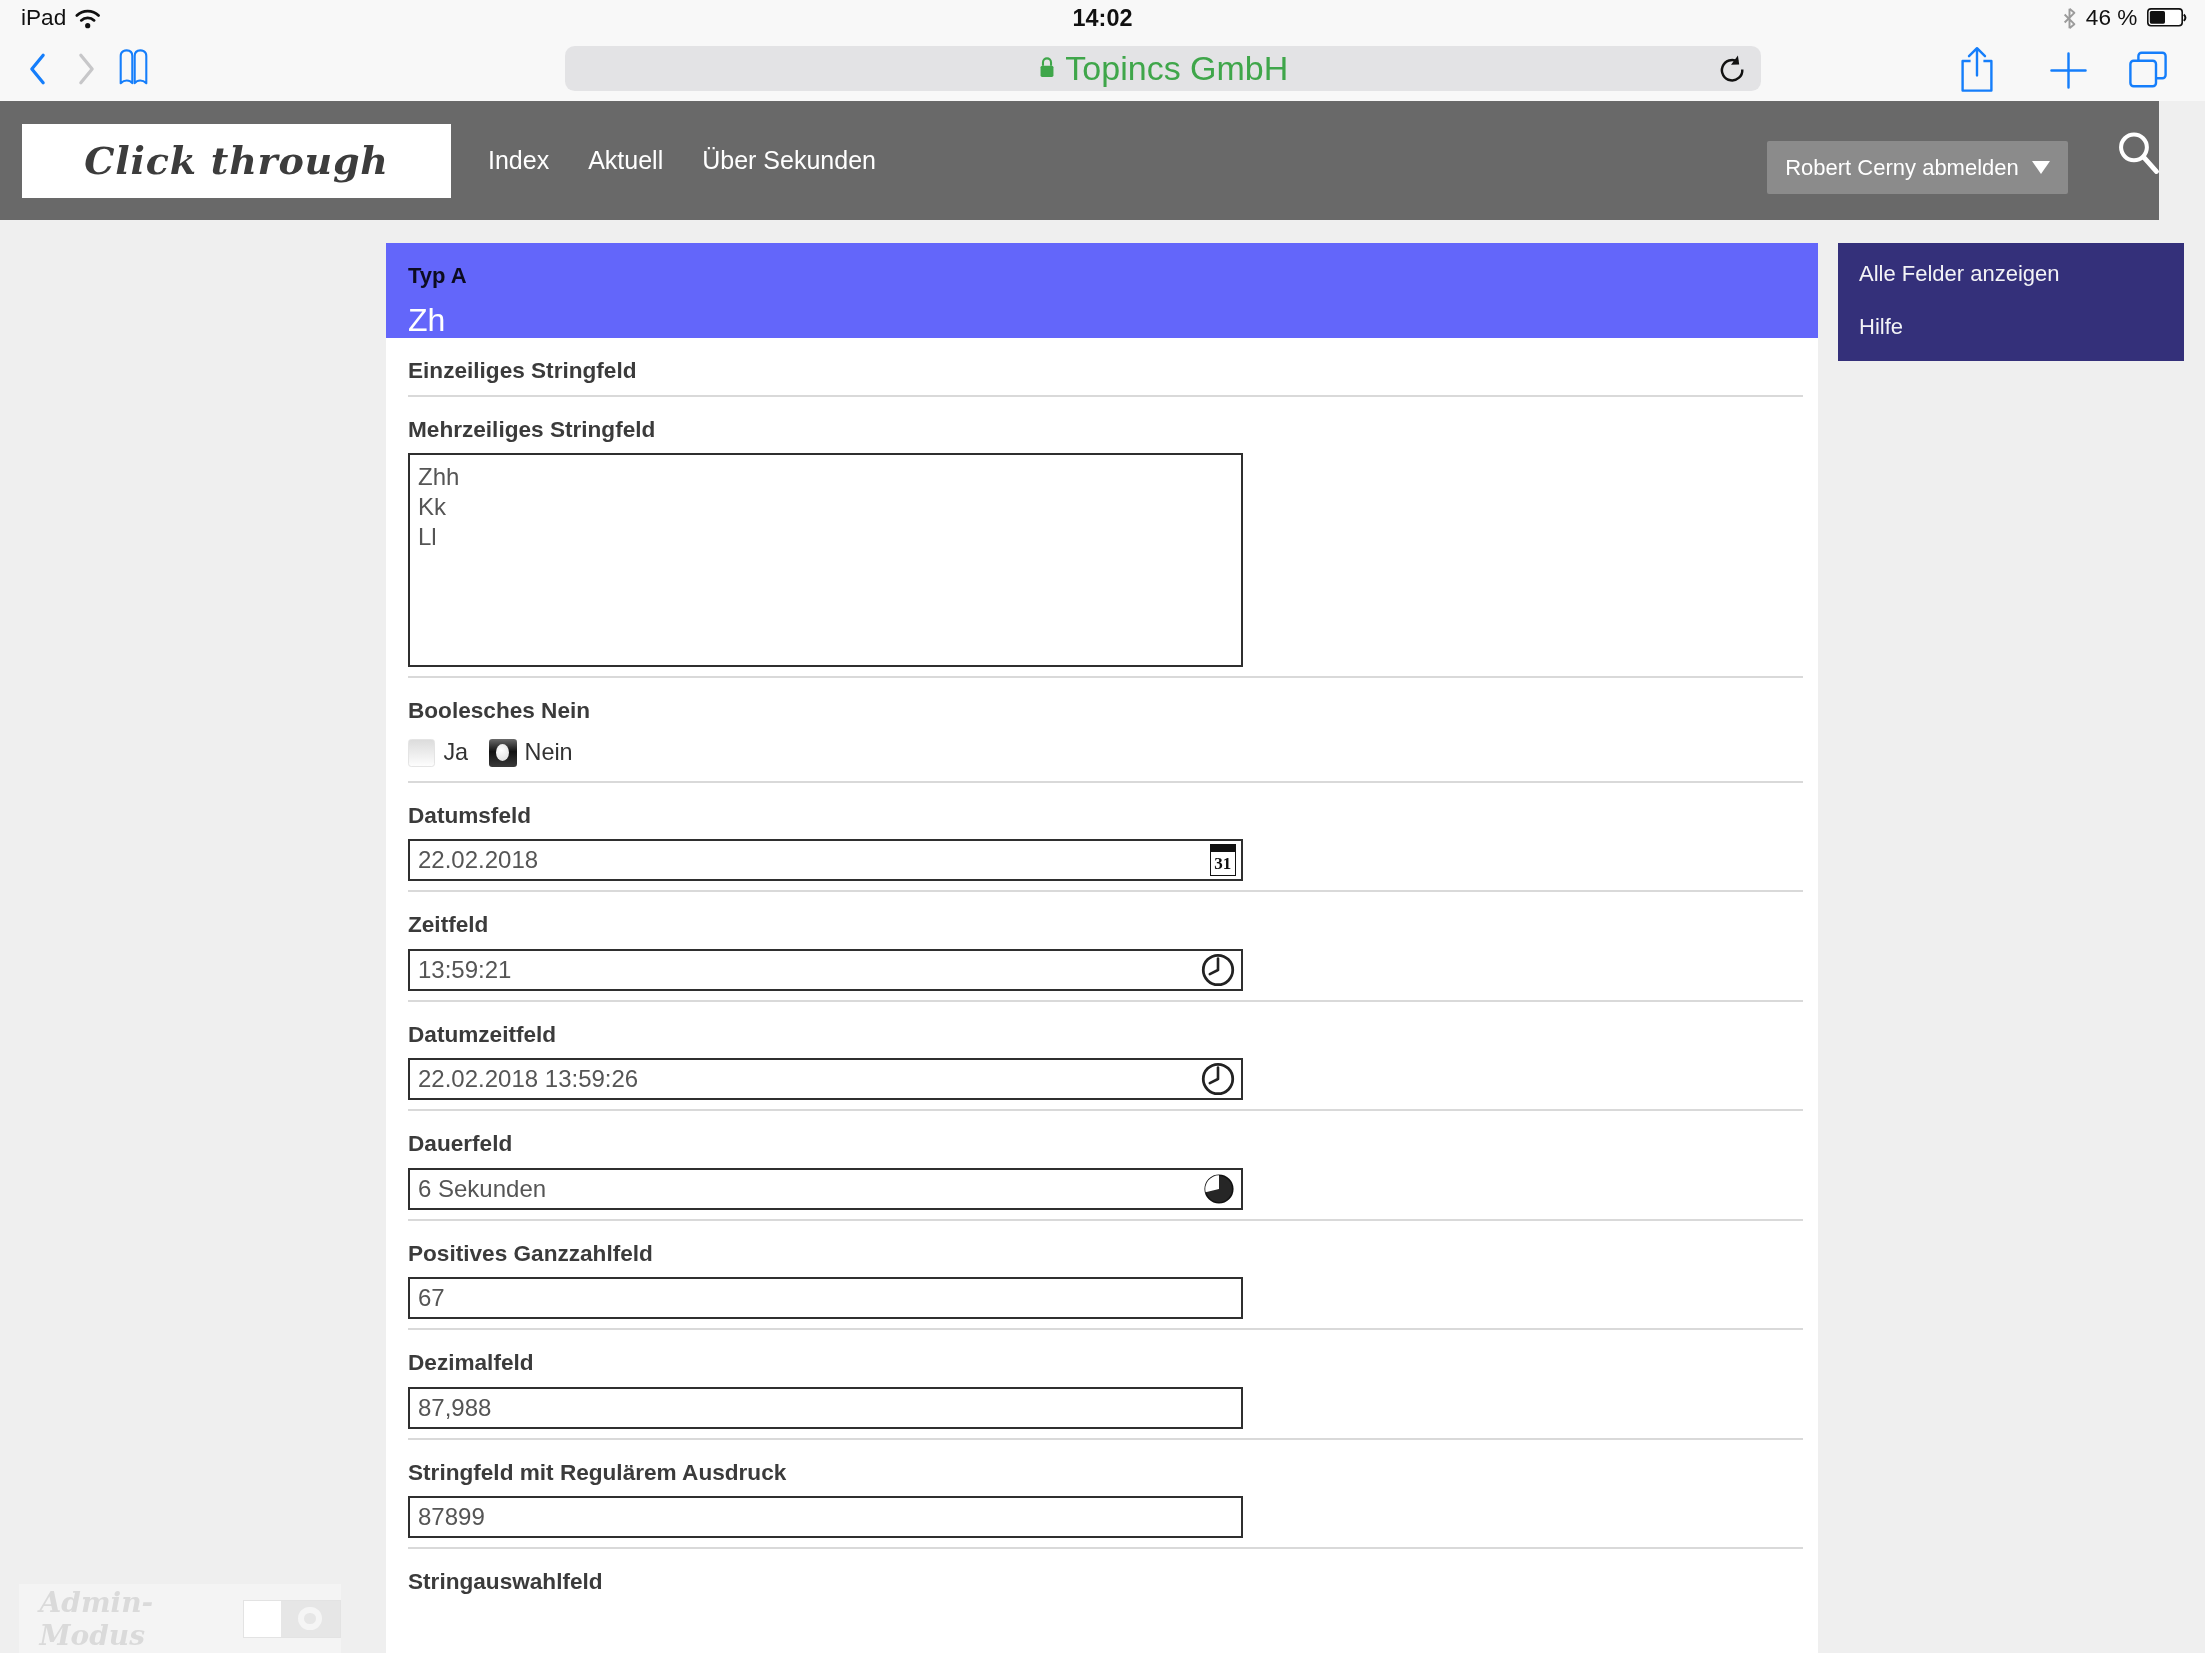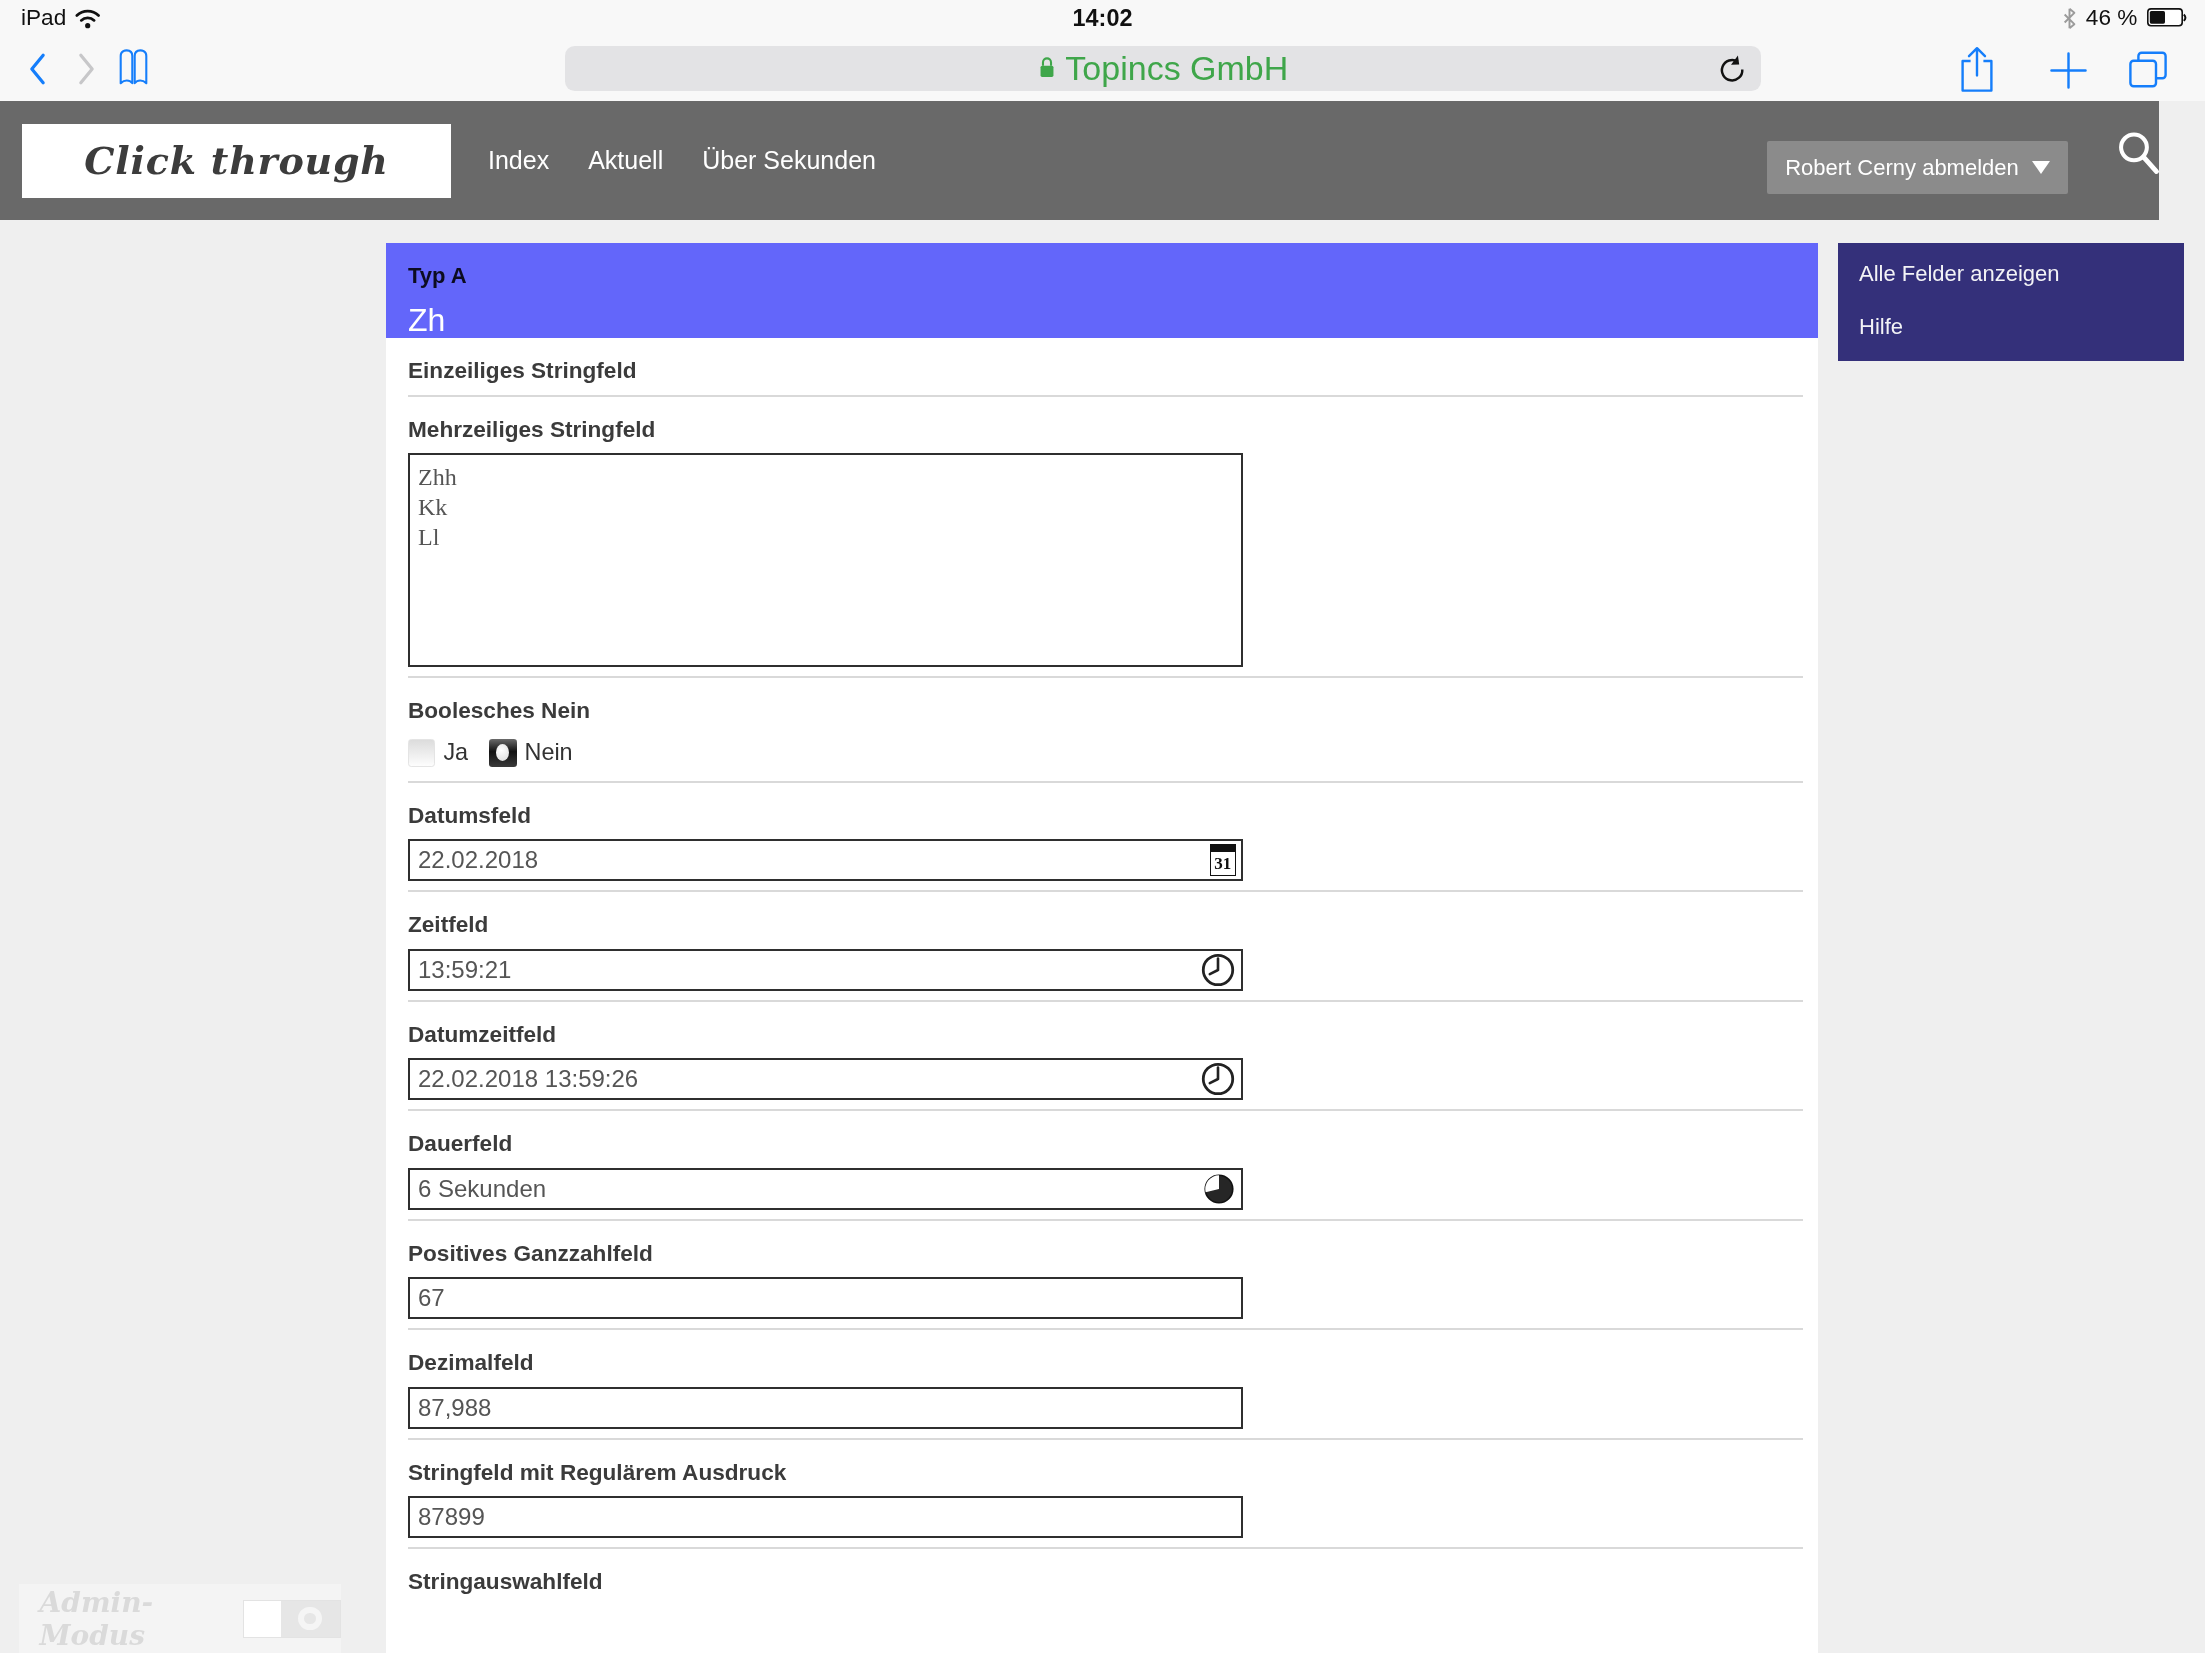--- a/index.html
+++ b/index.html
@@ -56,21 +56,21 @@
   .form-area{position:absolute;left:386px;top:118px;width:1432px;height:1316px;background:#ffffff;box-sizing:border-box;
              padding:0 15.3px 0 22px;}
   .row{padding-top:20px;}
   .flabel{font-size:22.6px;font-weight:700;color:#3b3b3b;margin-bottom:10.5px;}
   .divider{border-bottom:2.4px solid #d9d9d9;margin-top:9px;}
 
   .text-input{display:block;width:835px;height:42px;box-sizing:border-box;border:2.4px solid #2f2f2f;background:#fff;
               font-family:"Liberation Sans","DejaVu Sans",sans-serif;font-size:24px;color:#555;padding:0 8px;outline:none;border-radius:0;}
   .focused{box-shadow:0 0 7.3px 2.4px rgba(75,75,75,.8);}
   .ftextarea{display:block;width:835px;height:214px;box-sizing:border-box;border:2.4px solid #2f2f2f;background:#fff;resize:none;
-             font-family:Liberation Serif, serif;font-size:24px;line-height:30px;color:#555;padding:6.5px 8px;outline:none;border-radius:0;}
+             font-family:Liberation Sans, sans-serif;font-size:24px;line-height:30px;color:#555;padding:6.5px 8px;outline:none;border-radius:0;}
   .input-wrap{position:relative;width:835px;}
   .input-icon{position:absolute;right:7.3px;top:50%;transform:translateY(-50%);display:flex;align-items:center;cursor:pointer;}
 
   .cal{display:inline-flex;flex-direction:column;width:26px;height:32px;border:1.6px solid #111;background:#fff;box-sizing:border-box;}
   .cal-top{height:7.3px;background:#111;}
   .cal-num{flex:1;display:flex;align-items:center;justify-content:center;
            font-family:"Liberation Serif","DejaVu Serif",serif;font-weight:700;font-size:17px;color:#111;}
 
   .radio-row{display:flex;align-items:center;height:37px;font-size:23.4px;color:#333;}
   .radio-box{width:27.4px;height:27.4px;border-radius:3.2px;margin-right:8px;flex:none;cursor:pointer;}

